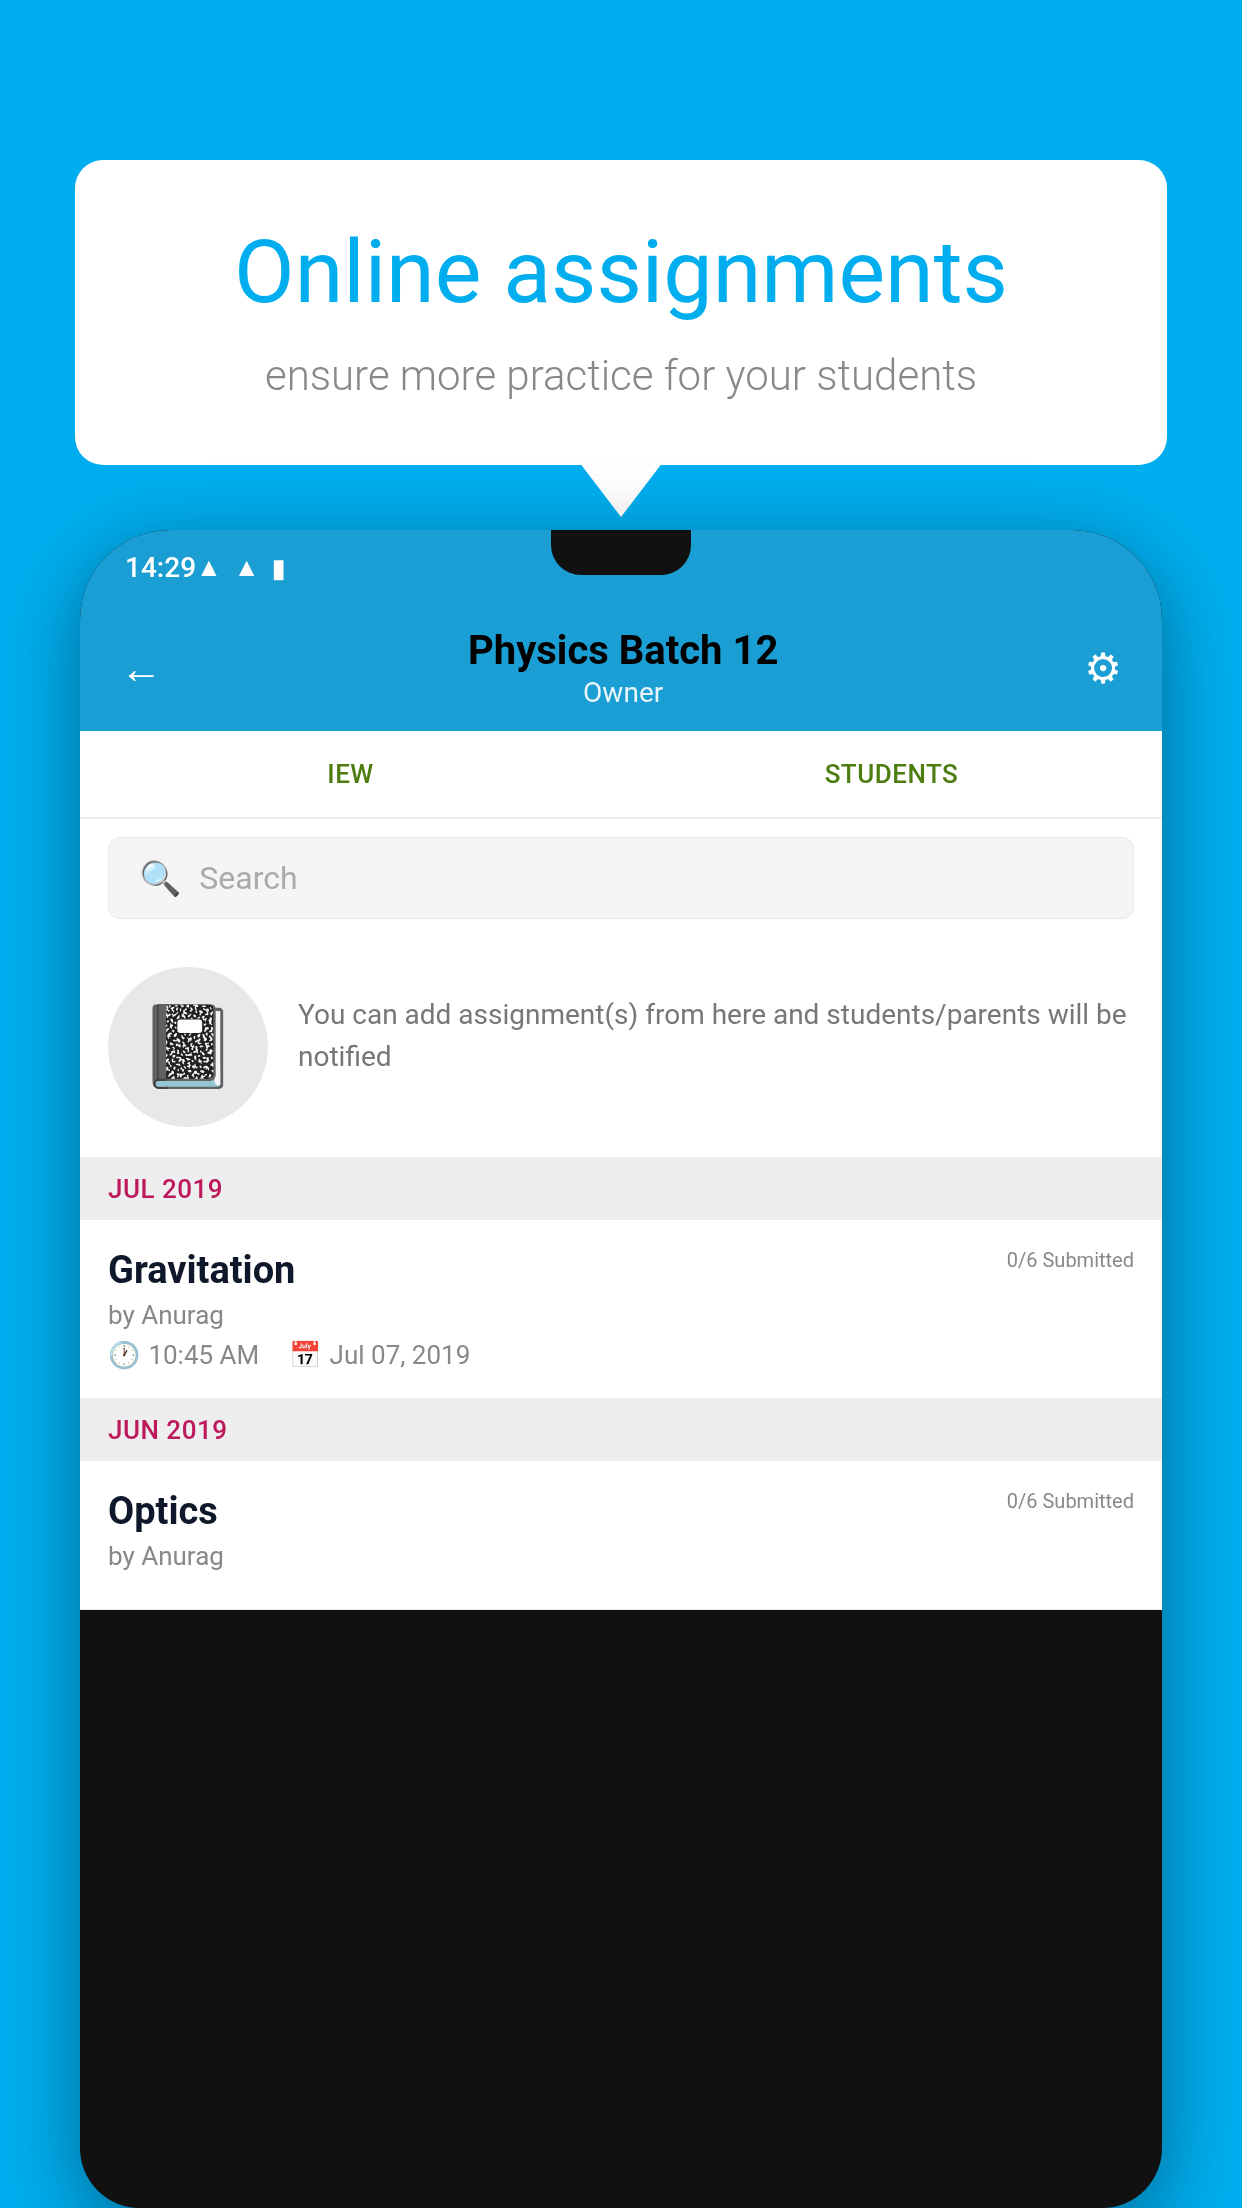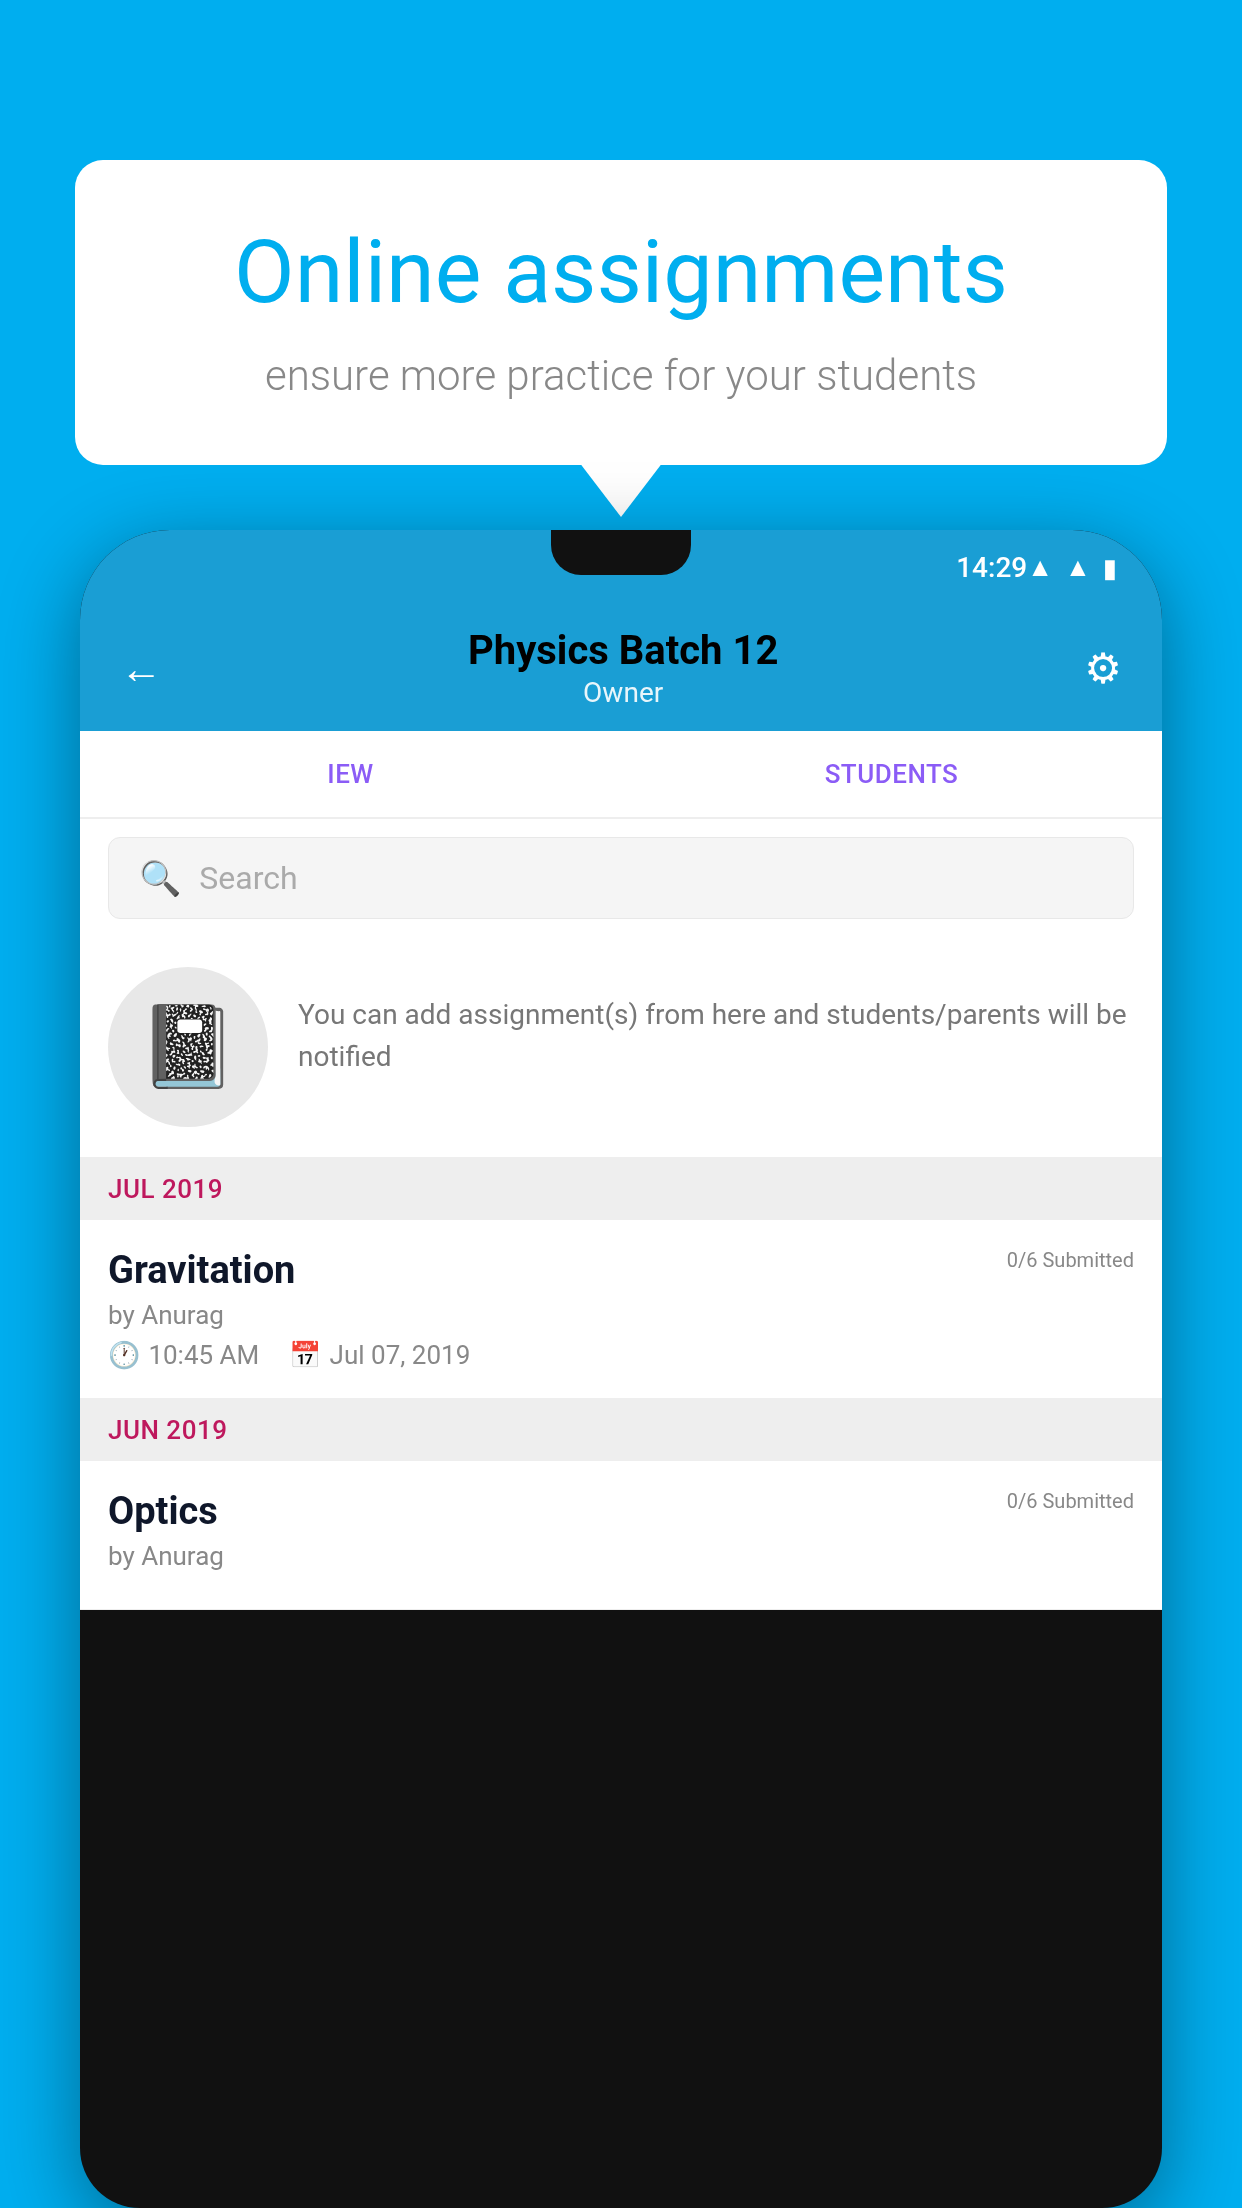--- a/index.html
+++ b/index.html
@@ -67,21 +67,21 @@
       border-radius: 90px 90px 60px 60px;
       overflow: hidden;
       box-shadow: 0 20px 80px rgba(0,0,0,0.4);
     }
 
     .phone-notch-bar {
       background: #1A9ED4;
       height: 75px;
       display: flex;
       align-items: center;
-      justify-content: flex-end;
+      justify-content: flex-start;
       padding: 0 45px;
       position: relative;
     }
 
     .phone-notch-bar::after {
       content: '';
       position: absolute;
       top: 0;
       left: 50%;
       transform: translateX(-50%);
@@ -152,21 +152,21 @@
       border-bottom: 2px solid #eee;
       overflow: hidden;
     }
 
     .tab-item {
       flex: 1;
       text-align: center;
       padding: 28px 10px;
       font-size: 26px;
       font-weight: 500;
-      color: #8b5cf6;
+      color: #4d7c0f;
       letter-spacing: 0.5px;
       position: relative;
       cursor: pointer;
     }
 
     .tab-item.active {
       color: #333;
       font-weight: 700;
     }
 

